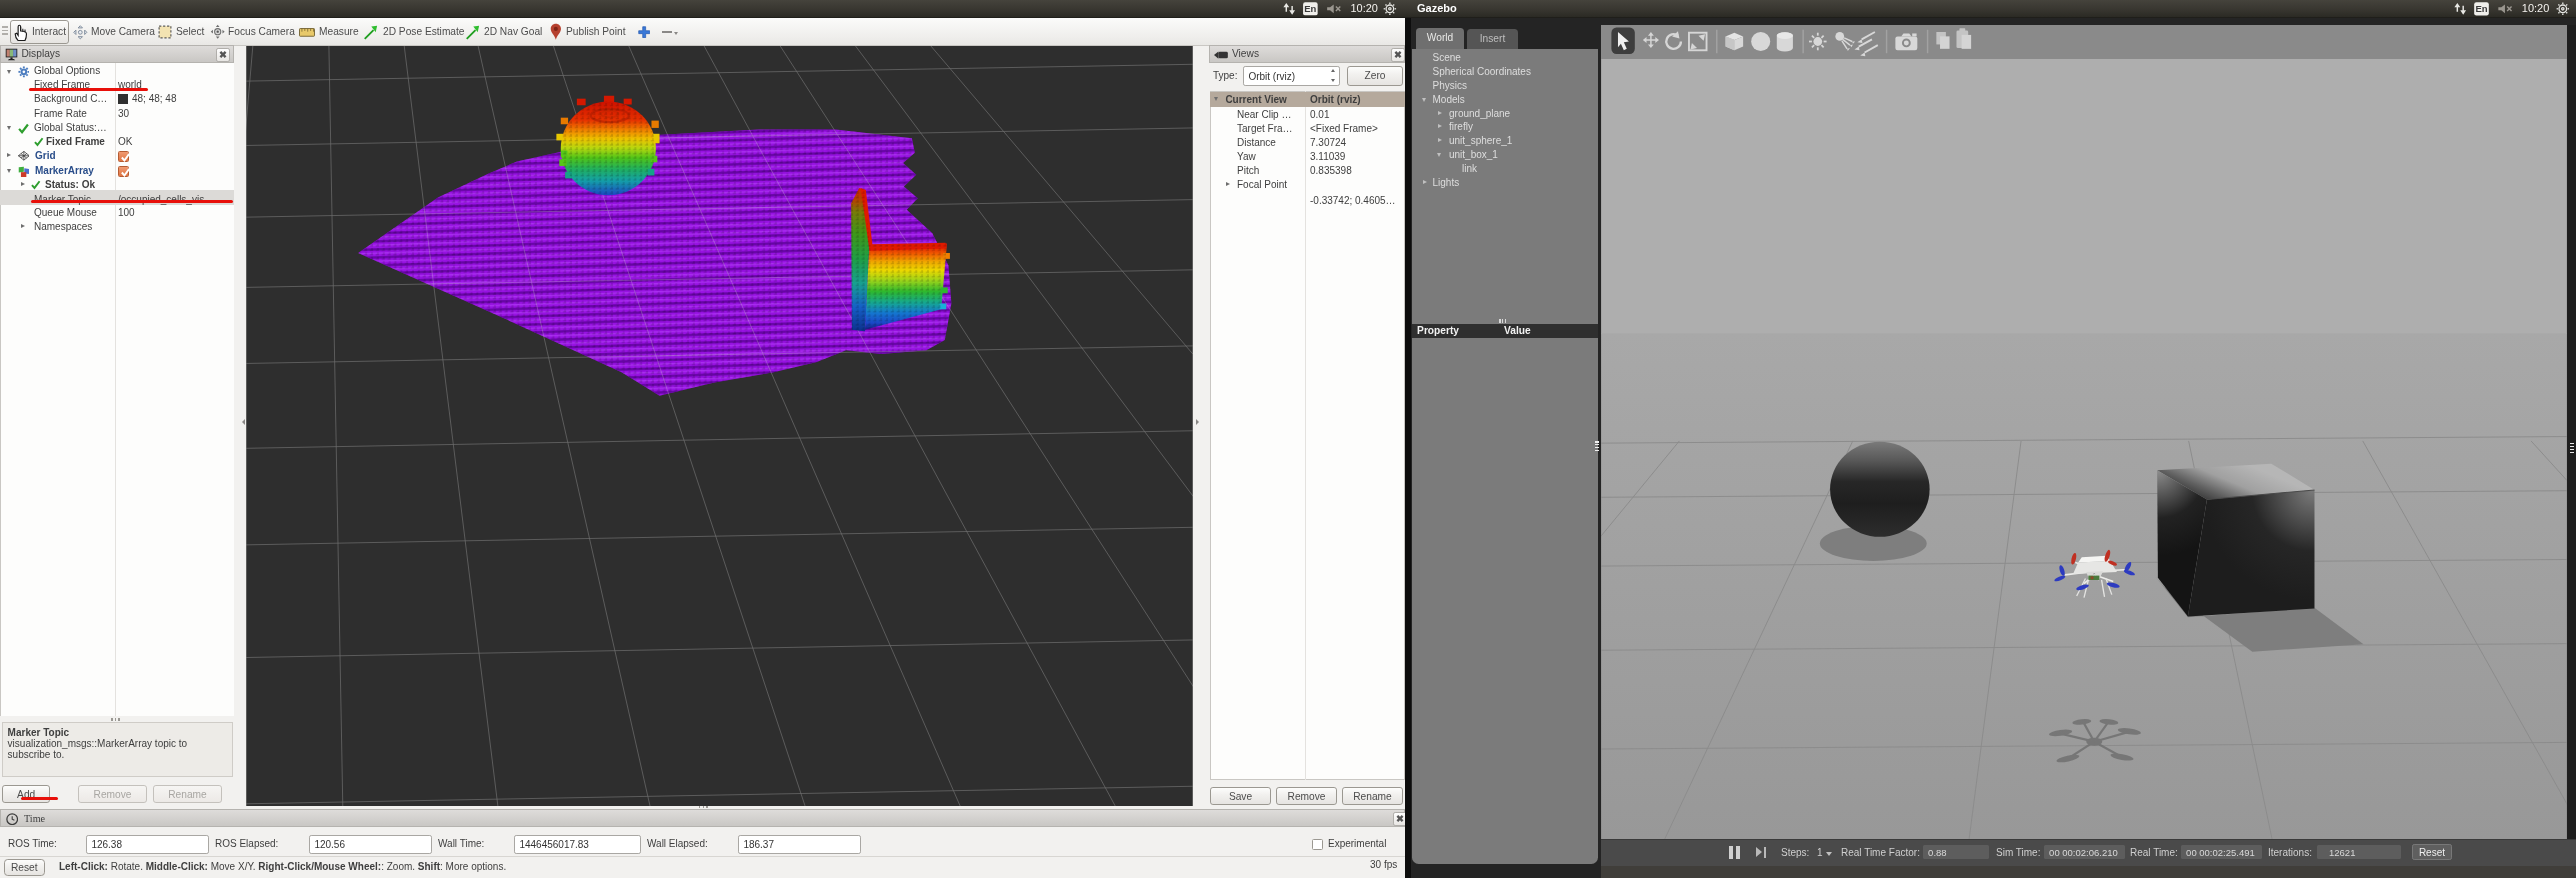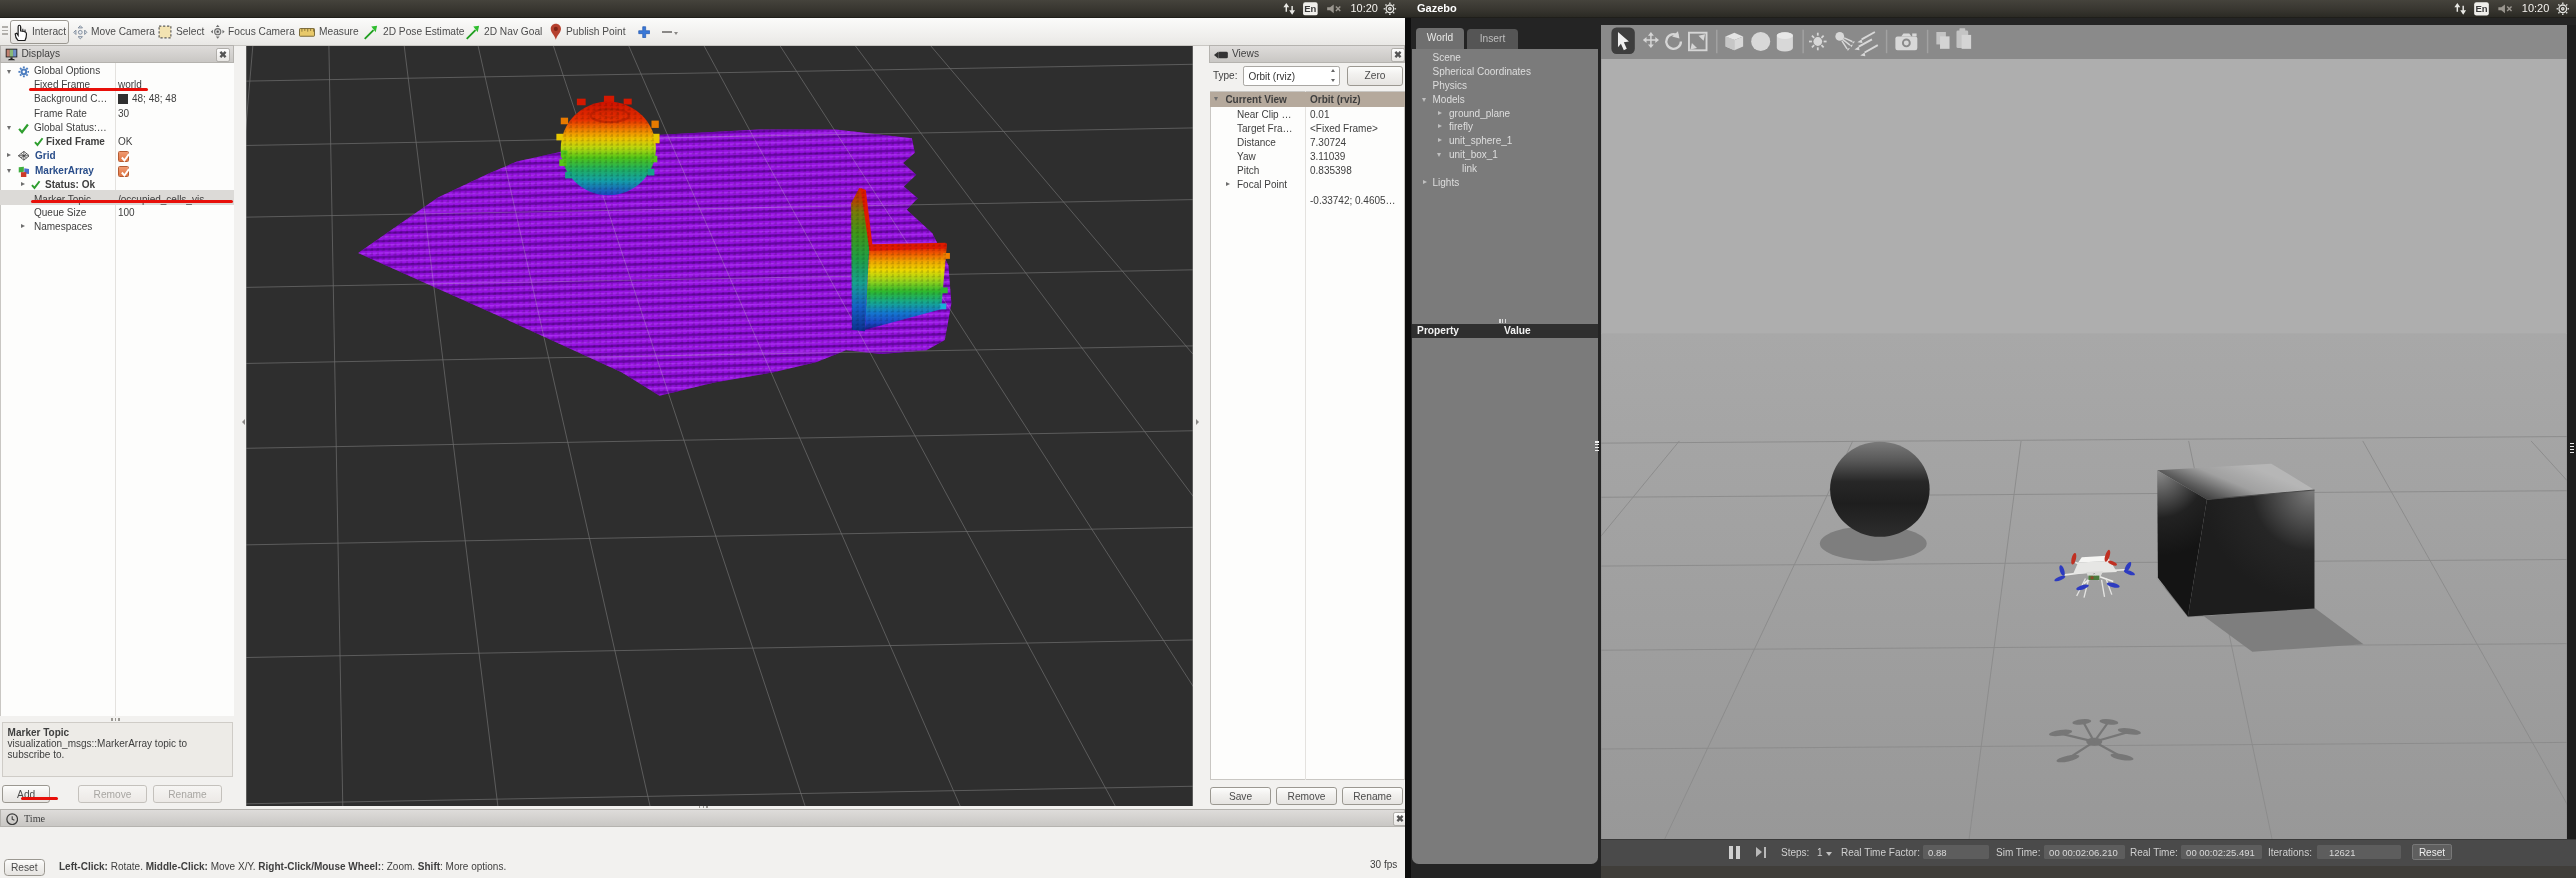--- a/index.html
+++ b/index.html
@@ -245,21 +245,21 @@
    <path d="M1.5 8 L5.5 12.5 L13.5 2" stroke="#2e9e2e" stroke-width="3" fill="none"></path>
         </svg>
   <span class="abs" style="left:45px;top:0.7px;font-weight:bold;">Status: Ok</span>
       </div>
  <div class="row2" style="top:127px;height:15.4px;background:#dcdad7;"></div>
  <div class="row2" style="top:130px;">
         <span class="abs" style="left:34px;top:0.7px;">Marker Topic</span>
   <span class="abs" style="left:118px;top:0.7px;">/occupied_cells_vis …</span>
       </div>
  <div class="row2" style="top:143px;">
-        <span class="abs" style="left:34px;top:0.7px;">Queue Size</span>
+        <span class="abs" style="left:34px;top:0.7px;">Queue Mouse</span>
   <span class="abs" style="left:118px;top:0.7px;">100</span>
       </div>
  <div class="row2" style="top:157px;">
         <span class="tri-r abs" style="left:21px;top:4.4px;"></span>
   <span class="abs" style="left:34px;top:0.7px;">Namespaces</span>
       </div>
 </div>
 
 <div class="abs" style="left:29px;top:88px;width:119px;height:2.9px;background:#e8100a;border-radius:1.5px;"></div>
 <div class="abs" style="left:31px;top:200px;width:202px;height:2.9px;background:#e8100a;border-radius:1.5px;"></div>
@@ -452,20 +452,32 @@
 
 <div class="abs" style="left:699px;top:806px;width:10.2px;height:2.2px;background:repeating-linear-gradient(90deg,#9a9893 0 1.5px,transparent 1.5px 3.7px);"></div>
 <div class="abs ptitle" style="left:0;top:809px;width:1405px;height:18.3px;">
  <svg class="abs" style="left:5.1px;top:2.9px;" width="12.4" height="12.4" viewBox="0 0 17 17">
   <circle cx="8.5" cy="8.5" r="7.3" fill="none" stroke="#3a3a3a" stroke-width="1.7"></circle>
   <path d="M8.5 4.5 V8.5 L11.5 10" stroke="#3a3a3a" stroke-width="1.5" fill="none"></path>
  </svg>
  <span style="position:absolute;left:23px;top:2.9px;font-family:Liberation Serif, serif;">Time</span>
  <div class="abs" style="left:1392px;top:1.5px;width:14px;height:14px;border:0.7px solid #b0aeaa;border-radius:2.2px;background:linear-gradient(#fefefe,#e8e6e3);color:#555;font-size:9.5px;font-weight:bold;text-align:center;line-height:12.4px;">✖</div>
 </div>
+<div class="abs" style="left:0;top:827px;width:1405px;height:30px;background:#f2f1ef;border-bottom:0.7px solid #d8d6d2;font-size:10px;color:#3e3e3e;">
+ <span class="abs" style="left:8px;top:11px;">ROS Time:</span>
+ <span class="abs field" style="left:86px;top:8px;width:123px;height:19px;line-height:16px;">126.38</span>
+ <span class="abs" style="left:215px;top:11px;">ROS Elapsed:</span>
+ <span class="abs field" style="left:309px;top:8px;width:123px;height:19px;line-height:16px;">120.56</span>
+ <span class="abs" style="left:438px;top:11px;">Wall Time:</span>
+ <span class="abs field" style="left:514px;top:8px;width:127px;height:19px;line-height:16px;">1446456017.83</span>
+ <span class="abs" style="left:647px;top:11px;">Wall Elapsed:</span>
+ <span class="abs field" style="left:738px;top:8px;width:123px;height:19px;line-height:16px;">186.37</span>
+ <span class="abs" style="left:1312px;top:12.4px;width:11px;height:11px;background:#fff;border:0.7px solid #9b9891;border-radius:1.5px;"></span>
+ <span class="abs" style="left:1328px;top:11px;">Experimental</span>
+</div>
 <div class="abs" style="left:0;top:857px;width:1405px;height:21px;background:#f2f1ef;font-size:10px;color:#3e3e3e;">
  <span class="abs ubtn" style="left:3.7px;top:2.2px;width:41px;height:17px;line-height:15.4px;font-size:10.2px;border-radius:3.7px;">Reset</span>
  <span class="abs" style="left:59px;top:4.4px;"><b>Left-Click:</b> Rotate. <b>Middle-Click:</b> Move X/Y. <b>Right-Click/Mouse Wheel:</b>: Zoom. <b>Shift</b>: More options.</span>
  <span class="abs" style="left:1370px;top:1.5px;">30 fps</span>
 </div>
 
 <div class="abs" style="left:1405px;top:17.6px;width:5.9px;height:861px;background:#0d0d0d;"></div>
 <div class="abs" style="left:1411px;top:17.6px;width:1165px;height:861px;background:#242424;"></div>
 
 <div class="abs" style="left:1416px;top:28px;width:48px;height:21px;background:#6f6f6f;border-radius:3.7px 3.7px 0 0;color:#e8e8e6;font-size:10.2px;text-align:center;line-height:20.5px;">World</div>

